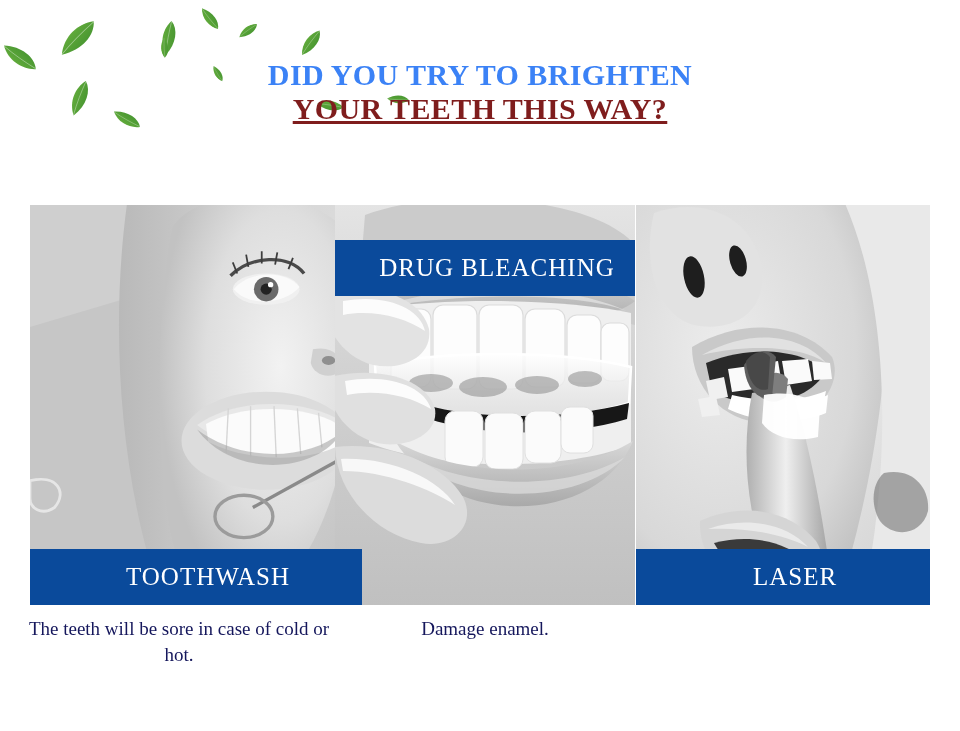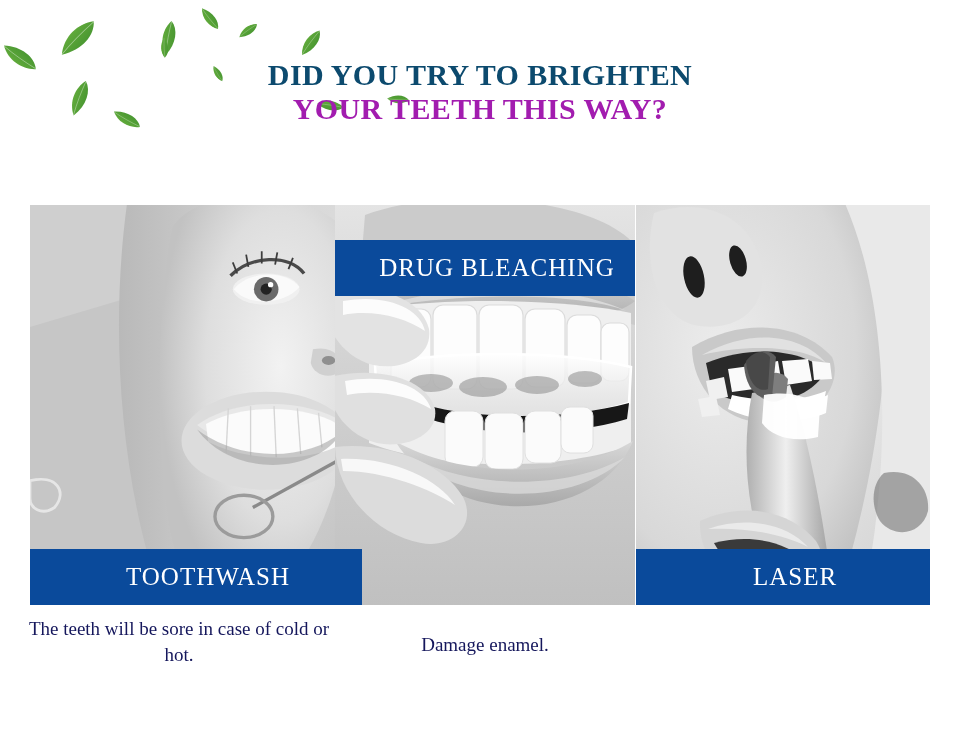--- a/index.html
+++ b/index.html
@@ -239,22 +239,22 @@
             <stop offset="0%" stop-color="#6cb33f"></stop>
             <stop offset="100%" stop-color="#3f8f2e"></stop>
           </linearGradient>
         </defs>
         <path d="M2 38 C24 4 66 -6 98 6 C86 34 46 50 2 38 Z" fill="url(#lg11)"></path>
         <path d="M3 37 C34 24 68 14 97 7" stroke="#ffffff" stroke-opacity="0.45" stroke-width="2" fill="none"></path>
       </svg></div>
   </div>
 
 <div id="headline">
-  <span class="line" style="color: #0c4a6e;">DID YOU TRY TO BRIGHTEN</span>
-  <span class="line" style="color: #a21caf;">YOUR TEETH THIS WAY?</span>
+  <span class="line" style="color: #3b82f6;">DID YOU TRY TO BRIGHTEN</span>
+  <span class="line" style="color: #7f1d1d; text-decoration: underline;">YOUR TEETH THIS WAY?</span>
 </div>
 
 <div id="cards">
 
   <div class="card" id="card-0">
     <div class="photo">
       <svg viewBox="0 0 298 400" preserveAspectRatio="xMidYMid slice" aria-hidden="true">
         <defs>
           <linearGradient id="g0bg" x1="0" y1="0" x2="1" y2="1">
             <stop offset="0%" stop-color="#c9c9c9"></stop>
@@ -428,14 +428,14 @@
     </div>
     <div class="label-bar bottom" style="background: rgb(10, 74, 155);">
       <span class="label-text" style="color: rgb(255, 255, 255);">LASER</span>
     </div>
   </div>
 
 </div>
 
 <div id="captions">
   <div class="caption" id="caption-0" style="color: rgb(21, 23, 92);">The teeth will be sore in case of cold or hot.</div>
-  <div class="caption" id="caption-1" style="color: rgb(21, 23, 92); margin-top: 16px;">Damage enamel.</div>
+  <div class="caption" id="caption-1" style="color: rgb(21, 23, 92);">Damage enamel.</div>
 </div>
 
 </body></html>

